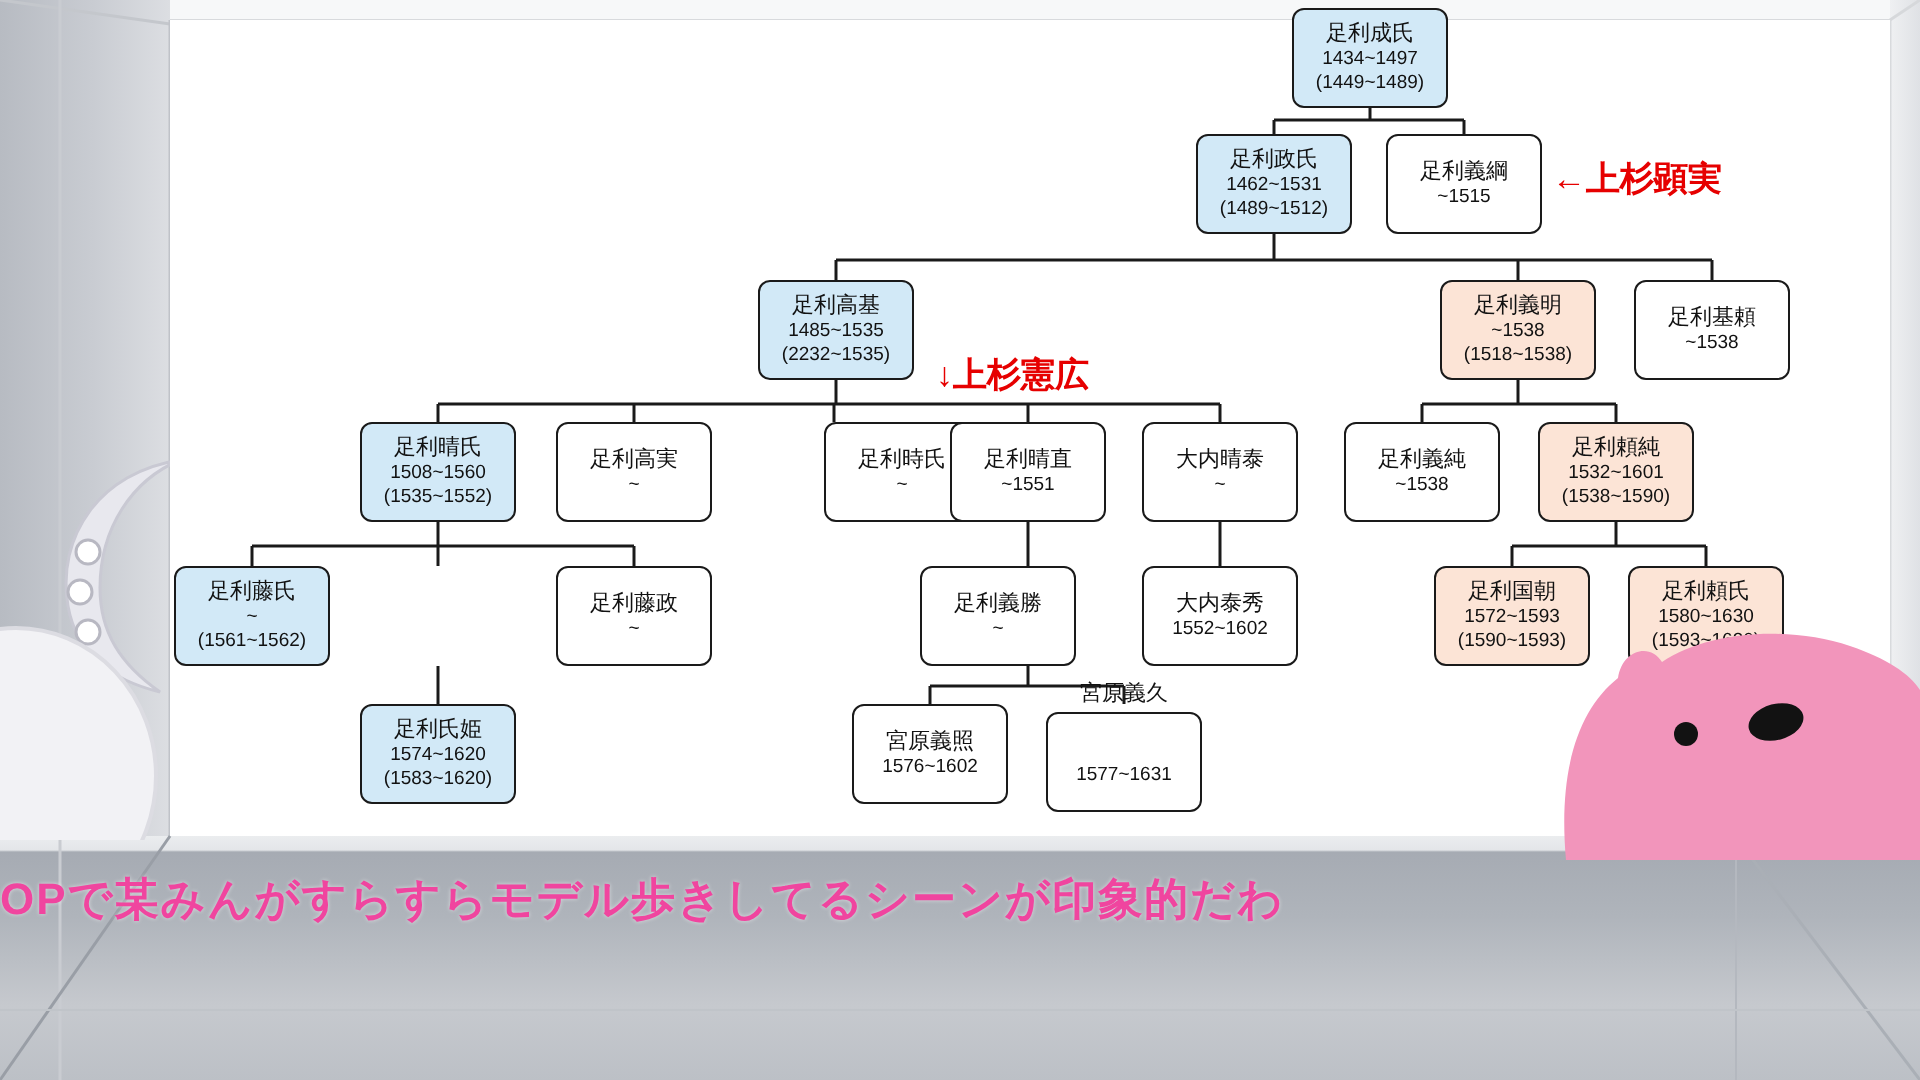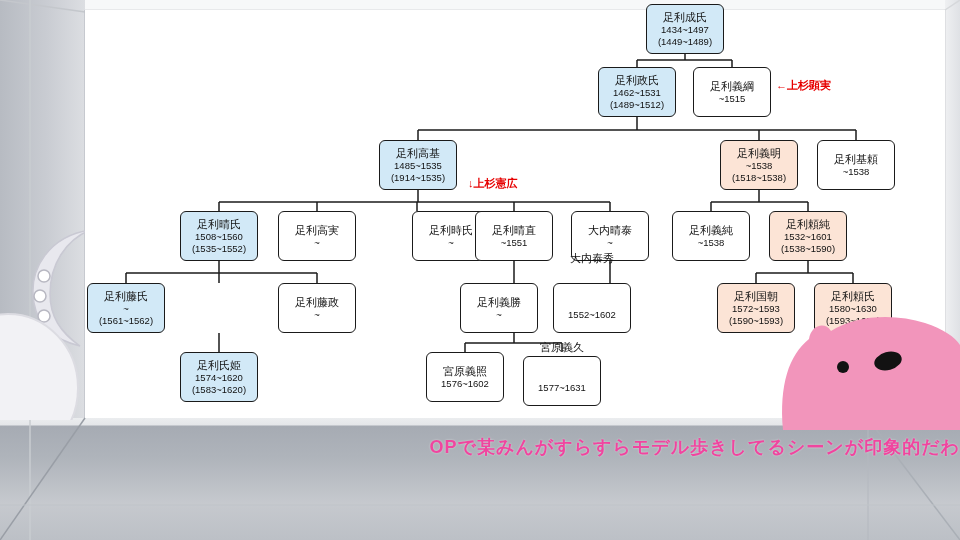--- a/index.html
+++ b/index.html
@@ -23,24 +23,24 @@
   .connectors { position:absolute; left:0; top:0; width:960px; height:540px; pointer-events:none; }
   .node { position:absolute; width:78px; height:50px; background:#ffffff;
           border:1.4px solid #1a1a1a; border-radius:6px;
           display:flex; flex-direction:column; justify-content:center; align-items:center;
           text-align:center; line-height:1.3; }
   .node .nm { font-size:11px; color:#111; white-space:nowrap; }
   .node .dt { font-size:9.5px; color:#111; white-space:nowrap; }
   .n-blue  { background:#d2e9f7; }
   .n-peach { background:#fce4d6; }
 
-  .annot { position:absolute; color:#e60000; font-weight:bold; font-size:11px; white-space:nowrap;text-align:center; }
-
-  .subtitle { position:absolute; left:0; top:435px; width:960px; text-align:right;
-              font-size:18px; font-weight:bold; color:#f0459f; letter-spacing:1px;
+  .annot { position:absolute; color:#e60000; font-weight:bold; font-size:17px; white-space:nowrap;text-align:center; }
+
+  .subtitle { position:absolute; left:0; top:435px; width:960px; text-align:left;
+              font-size:22px; font-weight:bold; color:#f0459f; letter-spacing:1px;
               text-shadow:0 0 2px rgba(255,255,255,0.55); }
 
   .char { position:absolute; pointer-events:none; }
 </style>
 </head>
 <body>
 
 <div id="stage">
 
   <div class="ceiling"></div>
@@ -131,21 +131,21 @@
     <div class="dt">(1489~1512)</div>
   </div>
   <div class="node" style="left:693px; top:67px;">
     <div class="nm">足利義綱</div>
     <div class="dt">~1515</div>
     <div class="dt"></div>
   </div>
   <div class="node n-blue" style="left:379px; top:140px;">
     <div class="nm">足利高基</div>
     <div class="dt">1485~1535</div>
-    <div class="dt">(1914~1535)</div>
+    <div class="dt">(2232~1535)</div>
   </div>
   <div class="node n-peach" style="left:720px; top:140px;">
     <div class="nm">足利義明</div>
     <div class="dt">~1538</div>
     <div class="dt">(1518~1538)</div>
   </div>
   <div class="node" style="left:817px; top:140px;">
     <div class="nm">足利基頼</div>
     <div class="dt">~1538</div>
     <div class="dt"></div>
@@ -193,21 +193,21 @@
   <div class="node" style="left:278px; top:283px;">
     <div class="nm">足利藤政</div>
     <div class="dt">~</div>
     <div class="dt"></div>
   </div>
   <div class="node" style="left:460px; top:283px;">
     <div class="nm">足利義勝</div>
     <div class="dt">~</div>
     <div class="dt"></div>
   </div>
-  <div class="node" style="left:553px; top:283px;gap:44px;">
+  <div class="node" style="left:571px; top:283px;">
     <div class="nm">大内泰秀</div>
     <div class="dt">1552~1602</div>
     <div class="dt"></div>
   </div>
   <div class="node n-peach" style="left:717px; top:283px;">
     <div class="nm">足利国朝</div>
     <div class="dt">1572~1593</div>
     <div class="dt">(1590~1593)</div>
   </div>
   <div class="node n-peach" style="left:814px; top:283px;">

